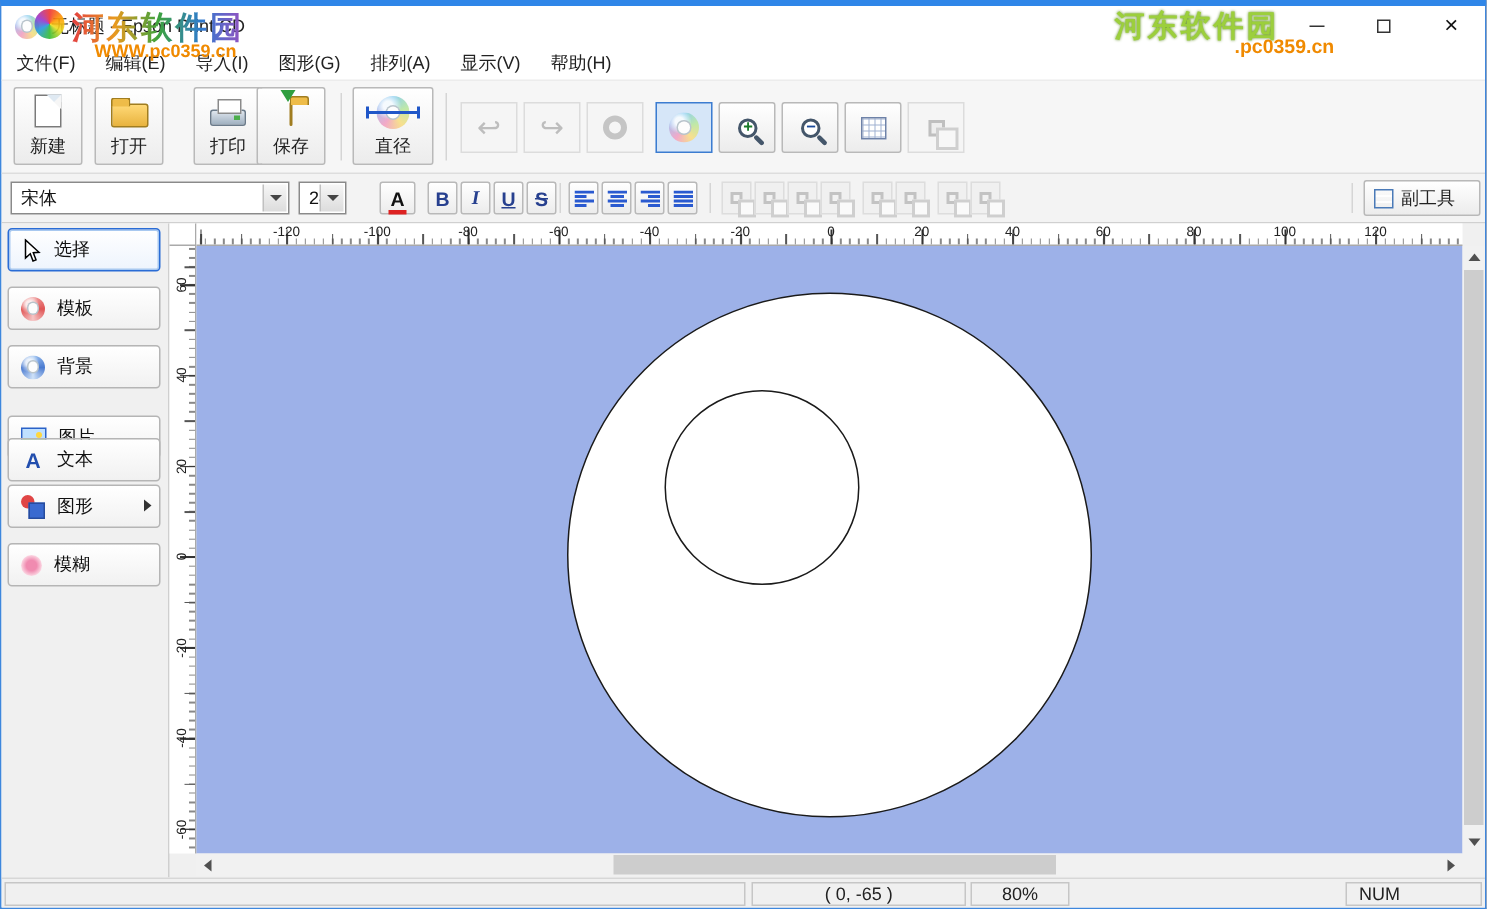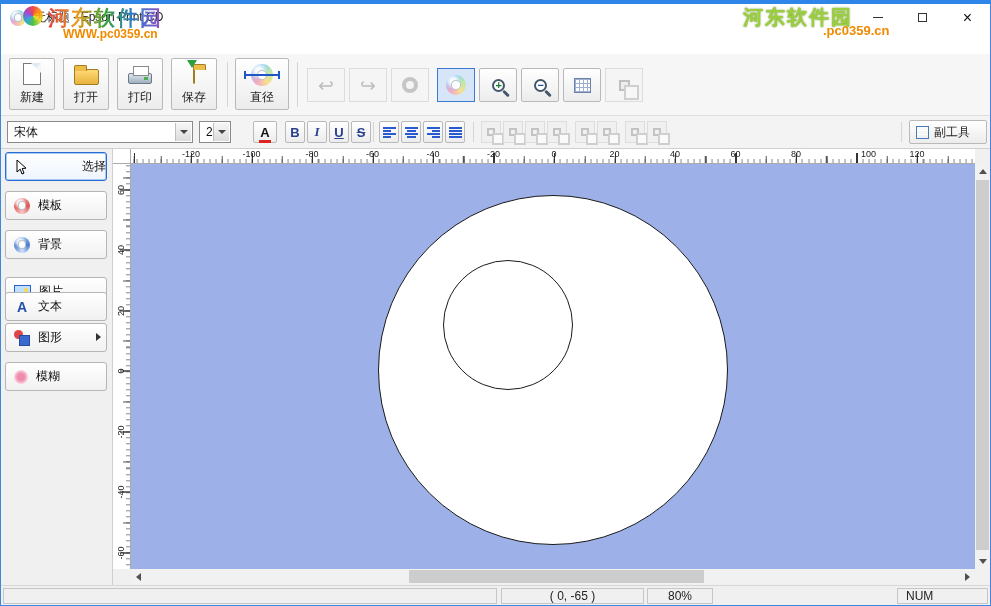--- a/index.html
+++ b/index.html
@@ -86,21 +86,21 @@
   .pair-sq { width:8px; height:8px; border:2px solid #c3c3c3; background:#f2f2f2; position:relative; }
   .pair-sq::after { content:''; position:absolute; left:3px; top:3px; width:8px; height:8px; border:2px solid #cfcfcf; background:#fafafa; }
   .subtool-btn { position:absolute; top:4px; left:908px; width:78px; height:24px; display:flex; align-items:center; gap:5px; padding-left:6px; font-size:12px; color:#222; cursor:default; }
   .icon-subtool { width:13px; height:13px; background:linear-gradient(#cfe3f8,#8fb8e8); border:1px solid #4a7ab8;
     background-image:linear-gradient(transparent 3px, rgba(255,255,255,.9) 3px, rgba(255,255,255,.9) 4px, transparent 4px, transparent 7px, rgba(255,255,255,.9) 7px, rgba(255,255,255,.9) 8px, transparent 8px); }
   
   .main { position:absolute; left:0; top:145px; width:989px; height:436px; background:#f0f0f0; }
   .sidebar { position:absolute; left:0; top:0; width:112px; height:436px; background:#f0f0f0; border-right:1px solid #cfcfcf; }
   .tool-btn { position:absolute; left:4px; width:102px; height:29px; display:flex; align-items:center; gap:8px; padding-left:8px;
     background:linear-gradient(#ffffff,#f1f1f1); border:1px solid #b5b5b5; border-radius:3px; font-size:12px; color:#111; cursor:default; }
-  .tool-btn.selected { border:1px solid #2a6cd5; box-shadow:inset 0 0 0 1px #a8c8f0; background:linear-gradient(#fff,#eef4fd);justify-content:space-between; }
+  .tool-btn.selected { border:1px solid #2a6cd5; box-shadow:inset 0 0 0 1px #a8c8f0; background:linear-gradient(#fff,#eef4fd); }
   .expand-icon { position:absolute; right:5px; top:9px; width:0; height:0; border-top:4px solid transparent; border-bottom:4px solid transparent; border-left:5px solid #333; }
   .icon-picture { width:17px; height:13px; border:1px solid #2a62c8; background:linear-gradient(#bfe0ff 55%, #7fc070 55%); position:relative; }
   .icon-picture::after { content:''; position:absolute; right:2px; top:2px; width:4px; height:4px; border-radius:50%; background:#ffd73e; }
   .icon-text-a { font-weight:bold; font-size:14px; color:#234fae; line-height:14px; width:16px; text-align:center; }
   .icon-shapes { position:relative; width:16px; height:16px; }
   .icon-shapes::before { content:''; position:absolute; left:0; top:0; width:9px; height:9px; border-radius:50%; background:#e04545; }
   .icon-shapes::after { content:''; position:absolute; right:0; bottom:0; width:9px; height:9px; background:#3a6ad0; border:1px solid #274c9e; }
   .icon-blur { width:14px; height:14px; border-radius:50%; background:radial-gradient(circle, #f08bb0 0 35%, #fbd6e2 70%, transparent 100%); }
   .cd-red { background:radial-gradient(circle at 35% 30%, rgba(255,255,255,.85) 0 15%, transparent 42%), conic-gradient(#f0a0a0,#e05555,#f6c6c6,#e05555,#f0a0a0); }
   .cd-blue { background:radial-gradient(circle at 35% 30%, rgba(255,255,255,.85) 0 15%, transparent 42%), conic-gradient(#9cc2f0,#4a7ad0,#cfe2f8,#4a7ad0,#9cc2f0); }
@@ -167,31 +167,40 @@
   <div class="wm">
     <span class="wm-logo"></span>
     <span class="wm-name1">河东软件园</span>
     <span class="wm-url1">WWW.pc0359.cn</span>
   </div>
   <div class="wm">
     <span class="wm-name2">河东软件园</span>
     <span class="wm-url2">.pc0359.cn</span>
   </div>
 
+  <div class="menubar">
+    <span class="menu-item">文件(F)</span>
+    <span class="menu-item">编辑(E)</span>
+    <span class="menu-item">导入(I)</span>
+    <span class="menu-item">图形(G)</span>
+    <span class="menu-item">排列(A)</span>
+    <span class="menu-item">显示(V)</span>
+    <span class="menu-item">帮助(H)</span>
+  </div>
 
   <div class="toolbar1">
     <div class="big-btn btn3d" style="left:8px">
       <span class="icon-page"></span>
       <span>新建</span>
     </div>
     <div class="big-btn btn3d" style="left:62px">
       <span class="icon-folder"></span>
       <span>打开</span>
     </div>
-    <div class="big-btn btn3d" style="left:116px">
+    <div class="big-btn btn3d" style="left:128px">
       <span class="icon-printer"></span>
       <span>打印</span>
     </div>
     <div class="big-btn btn3d" style="left:170px">
       <span class="icon-save-wrap"><span class="icon-folder" style="margin-top:0"></span><span class="save-arrow"></span></span>
       <span>保存</span>
     </div>
     <div class="vsep" style="left:226px"></div>
     <div class="big-btn btn3d" style="left:234px;width:54px">
       <span class="dia-wrap">
@@ -377,21 +386,21 @@
         <span class="hlab" style="left: 120.5px;">-100</span>
         <span class="hlab" style="left: 181px;">-80</span>
         <span class="hlab" style="left: 241.5px;">-60</span>
         <span class="hlab" style="left: 302px;">-40</span>
         <span class="hlab" style="left: 362.5px;">-20</span>
         <span class="hlab" style="left: 423px;">0</span>
         <span class="hlab" style="left: 483.5px;">20</span>
         <span class="hlab" style="left: 544px;">40</span>
         <span class="hlab" style="left: 604.5px;">60</span>
         <span class="hlab" style="left: 665px;">80</span>
-        <span class="hlab" style="left: 725.5px; margin-left: 12px;">100</span>
+        <span class="hlab" style="left: 725.5px;">100</span>
         <span class="hlab" style="left: 786px;">120</span>
       </div>
     <div class="ruler-v">
         <span class="vlab" style="top: 25.5px;">60</span>
         <span class="vlab" style="top: 86px;">40</span>
         <span class="vlab" style="top: 146.5px;">20</span>
         <span class="vlab" style="top: 207px;">0</span>
         <span class="vlab" style="top: 267.5px;">-20</span>
         <span class="vlab" style="top: 328px;">-40</span>
         <span class="vlab" style="top: 388.5px;">-60</span>

